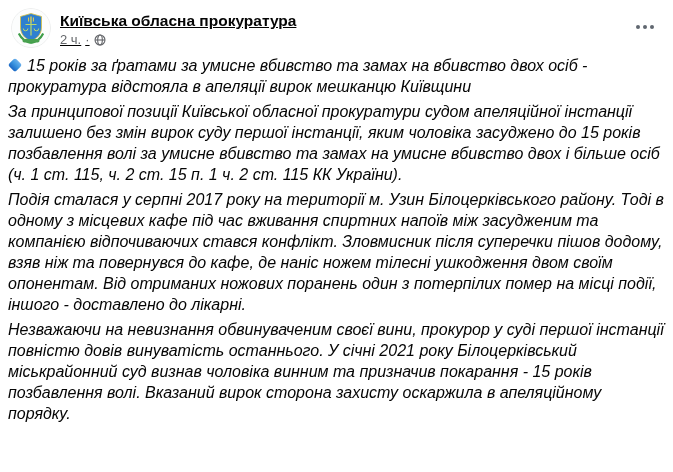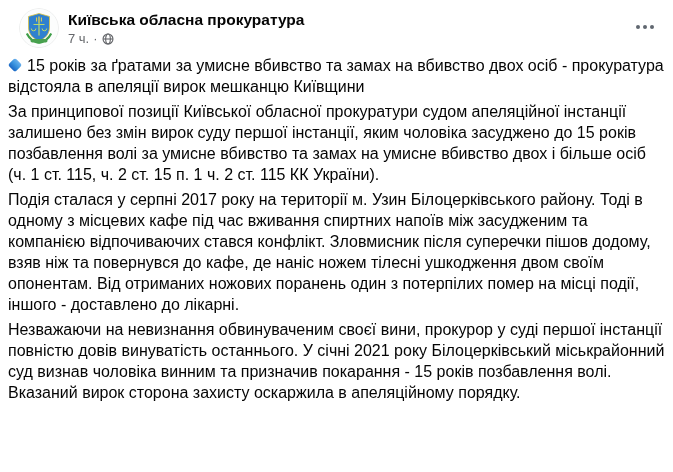--- a/index.html
+++ b/index.html
@@ -16,24 +16,25 @@
   }
   .post {
     width: 673px;
     height: 472px;
     background: #ffffff;
     position: relative;
   }
   
   .header {
     display: flex;
-    align-items: flex-start;
-    padding: 8px 16px 0 19px;
+    align-items: center;
+    padding: 8px 16px 0 11px;
     height: 48px;
     box-sizing: border-box;
+    text-decoration: underline;
   }
   .avatar {
     width: 40px;
     height: 40px;
     border-radius: 50%;
     flex: 0 0 auto;
     cursor: pointer;
     overflow: hidden;
   }
   .header-info {
@@ -83,20 +84,21 @@
   }
   
   .content {
     padding: 7px 8px 0 8px;
     font-size: 16px;
     line-height: 21px;
     color: #050505;
   }
   .content p {
     margin: 0 0 4px 0;
+    font-style: italic;
   }
   .diamond {
     display: inline-block;
     width: 10px;
     height: 10px;
     margin: 0 7px 1px 2px;
     background: linear-gradient(180deg, #6cb0ec 0%, #3d96e0 45%, #1a66c4 100%);
     transform: rotate(45deg);
     border-radius: 2px;
   }
@@ -120,21 +122,21 @@
         <path d="M23.1 20.5 A2.3 2.3 0 0 0 27.7 20.5" fill="none" stroke="#bcd96a" stroke-width="1"></path>
         <path d="M7.8 25.5 C10.5 31 15 33.8 20 34.8" stroke="#3f9e48" stroke-width="2.2" fill="none"></path>
         <path d="M32.2 25.5 C29.5 31 25 33.8 20 34.8" stroke="#3f9e48" stroke-width="2.2" fill="none"></path>
         <rect x="11.5" y="31" width="17" height="3.6" rx="1.8" fill="#49a14f"></rect>
       </svg>
     </div>
 
     <div class="header-info">
       <div class="page-name">Київська обласна прокуратура</div>
       <div class="meta">
-        <span>7 ч.</span>
+        <span>2 ч.</span>
         <span>·</span>
         <span class="globe-icon">
           <svg width="12" height="12" viewBox="0 0 16 16" fill="none" stroke="#65676b" stroke-width="1.5">
             <circle cx="8" cy="8" r="6.6"></circle>
             <ellipse cx="8" cy="8" rx="3.1" ry="6.6"></ellipse>
             <path d="M1.4 8 H14.6"></path>
           </svg>
         </span>
       </div>
     </div>

